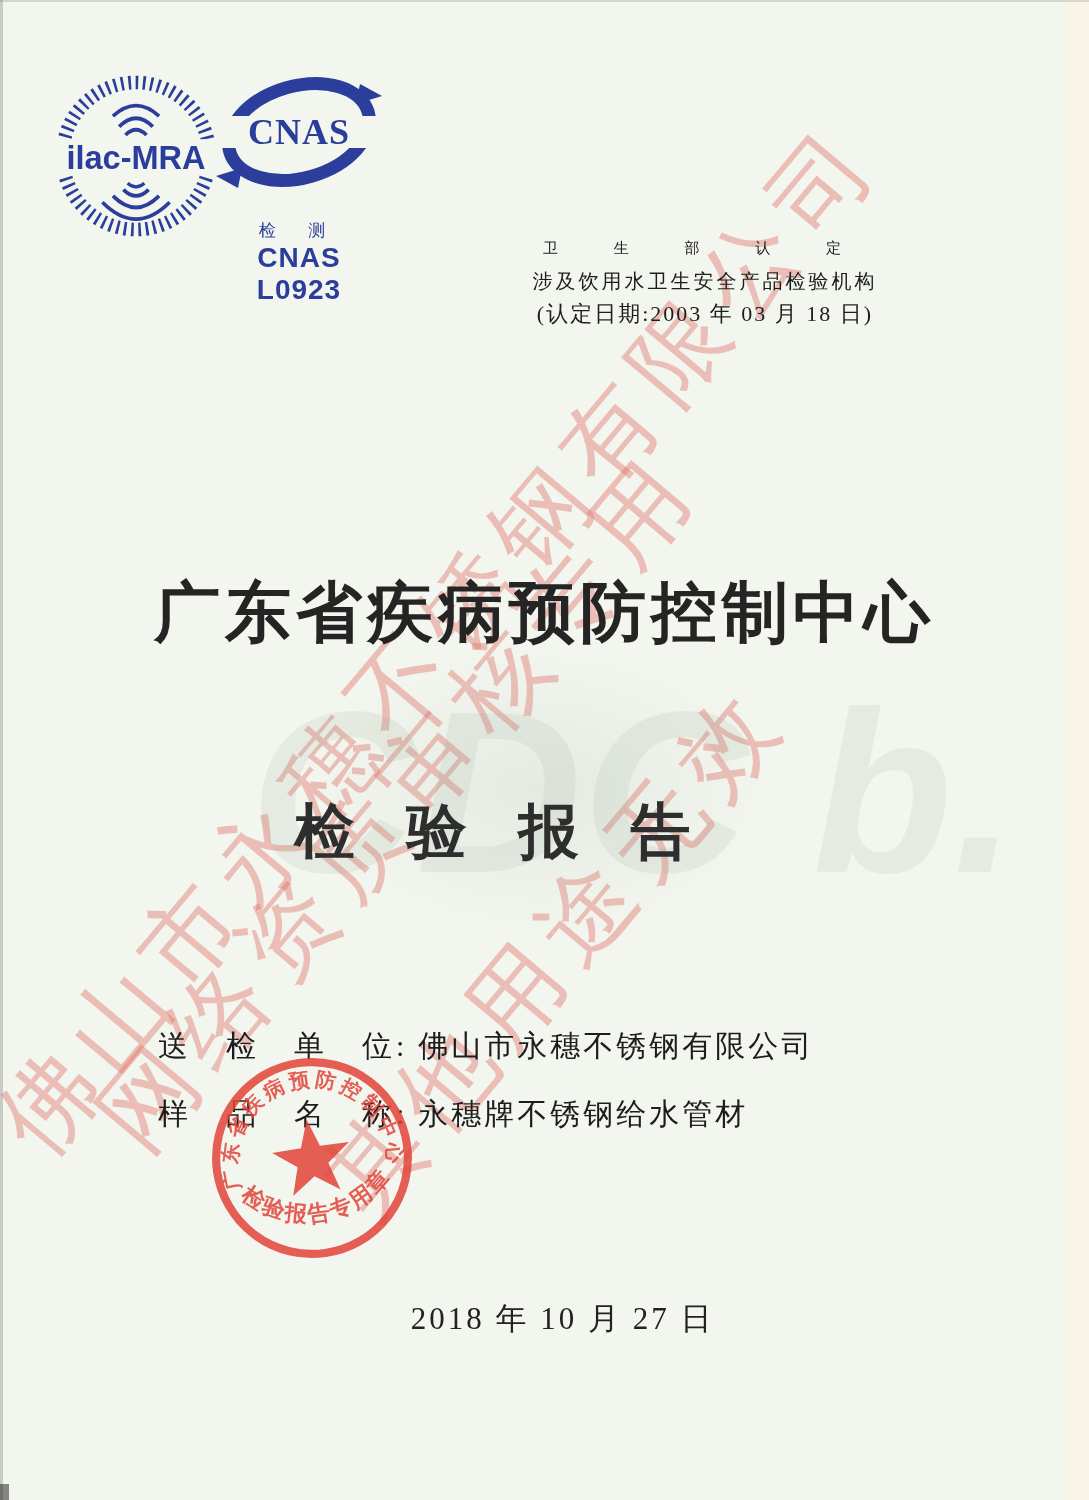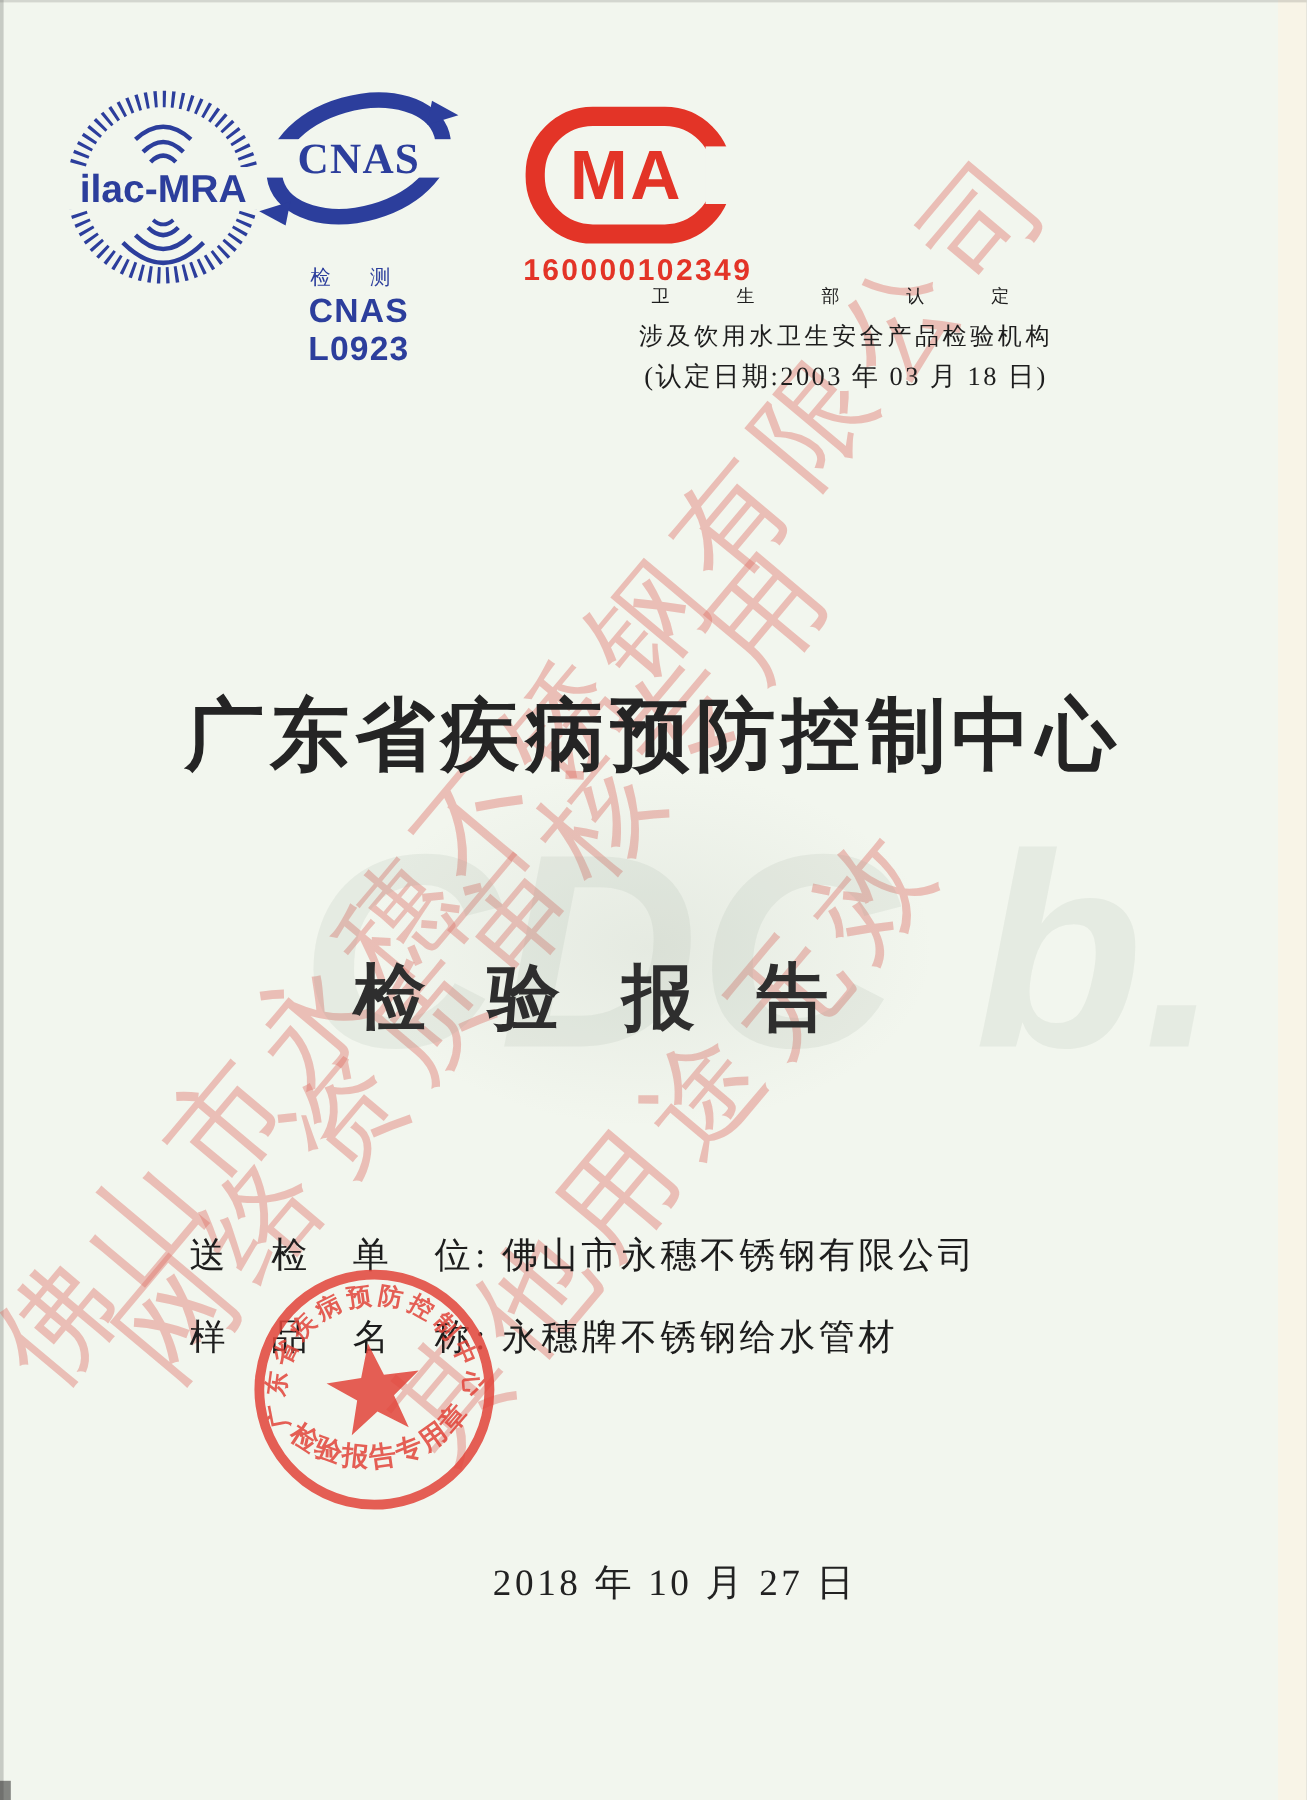--- a/index.html
+++ b/index.html
@@ -139,28 +139,20 @@
       </g>
       <polygon points="146,10 168,22 142,30" fill="#2c3e9c"></polygon>
       <polygon points="24,114 2,102 28,94" fill="#2c3e9c"></polygon>
       <rect x="0" y="42" width="170" height="32" fill="#f2f6ee"></rect>
       <text x="85" y="70" text-anchor="middle" font-family="Liberation Serif, serif" font-size="36" font-weight="bold" fill="#2c3e9c" letter-spacing="1">CNAS</text>
     </svg>
     <div class="cnas-sub">检 测</div>
     <div class="cnas-code">CNAS L0923</div>
   </div>
 
-  <div class="logo-cma">
-    <svg width="180" height="116" viewBox="0 0 180 116">
-      <rect x="10" y="9" width="156" height="98" rx="48" fill="none" stroke="#e33427" stroke-width="16"></rect>
-      <rect x="152" y="34" width="28" height="48" fill="#f2f6ee"></rect>
-      <text x="86" y="78" text-anchor="middle" font-family="Liberation Sans, sans-serif" font-size="58" font-weight="bold" fill="#e33427" letter-spacing="2">MA</text>
-    </svg>
-    <div class="cma-code">160000102349</div>
-  </div>
 
   <div class="cert-block">
     <div class="cert-line1">卫 生 部 认 定</div>
     <div class="cert-line2">涉及饮用水卫生安全产品检验机构</div>
     <div class="cert-line3">(认定日期:2003 年 03 月 18 日)</div>
   </div>
 
   <div class="main-title">广东省疾病预防控制中心</div>
 
   <div class="report-title">检验报告</div>

